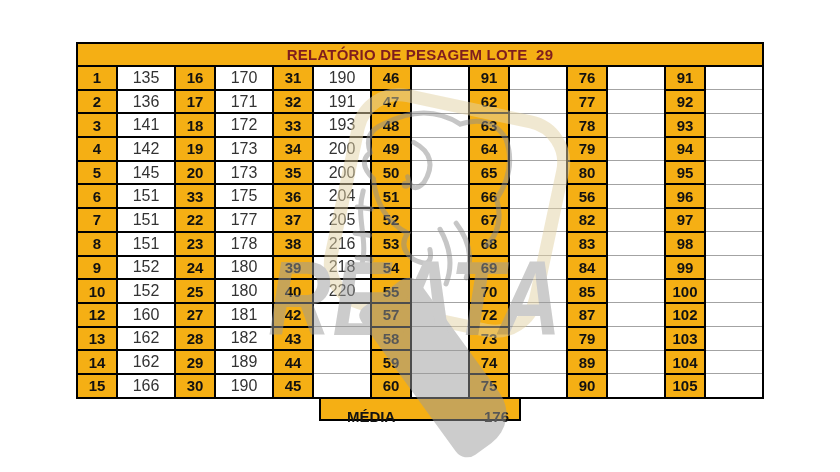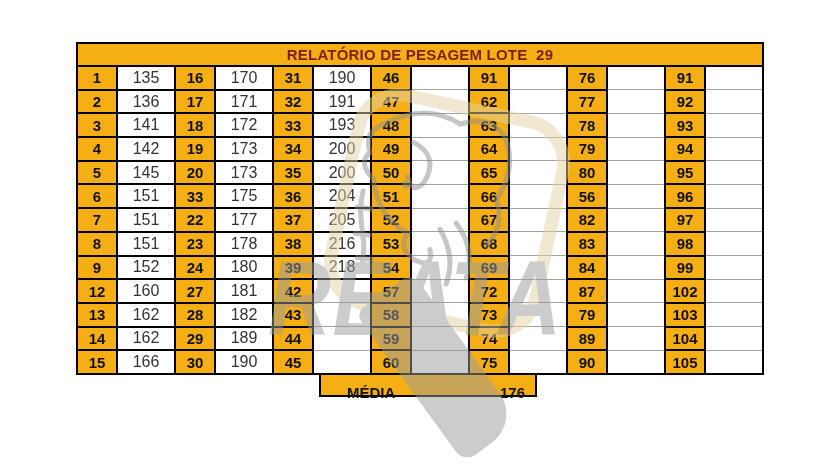--- a/index.html
+++ b/index.html
@@ -20,21 +20,21 @@
     width:38px;background:var(--accent);border:2px solid var(--grid-strong);
     font-weight:bold;font-size:15px;color:var(--index-text);
   }
   td.val{
     width:56px;background:#fff;border:2px solid var(--grid-strong);
     font-size:16px;color:var(--value-text);
   }
   td.val.empty{border:1px solid var(--grid-light);}
   
   .media-bar{
-    box-sizing:border-box;width:218px;height:24px;margin:-2px 0 0 243px;
+    box-sizing:border-box;width:202px;height:24px;margin:-2px 0 0 243px;
     background:var(--accent);border:2px solid var(--grid-strong);
     display:flex;align-items:center;justify-content:space-between;
     padding:16px 10px 0 26px;font-weight:bold;font-size:15px;color:#131313;
   }
   
   .watermark{position:absolute;inset:0;z-index:5;opacity:.5;pointer-events:none;}
   .wm-shield{
     position:absolute;left:336px;top:100px;width:196px;height:200px;
     border:13px solid var(--watermark-cream);border-radius:48px;transform:rotate(12deg);
   }
@@ -202,20 +202,36 @@
             <td class="val">180</td>
             <td class="idx">39</td>
             <td class="val">218</td>
             <td class="idx">54</td>
             <td class="val empty"></td>
             <td class="idx">69</td>
             <td class="val empty"></td>
             <td class="idx">84</td>
             <td class="val empty"></td>
             <td class="idx">99</td>
+            <td class="val empty"></td>
+          </tr>
+          <tr>
+            <td class="idx">10</td>
+            <td class="val">152</td>
+            <td class="idx">25</td>
+            <td class="val">180</td>
+            <td class="idx">40</td>
+            <td class="val">220</td>
+            <td class="idx">55</td>
+            <td class="val empty"></td>
+            <td class="idx">70</td>
+            <td class="val empty"></td>
+            <td class="idx">85</td>
+            <td class="val empty"></td>
+            <td class="idx">100</td>
             <td class="val empty"></td>
           </tr>
           <tr>
             <td class="idx">12</td>
             <td class="val">160</td>
             <td class="idx">27</td>
             <td class="val">181</td>
             <td class="idx">42</td>
             <td class="val empty"></td>
             <td class="idx">57</td>

